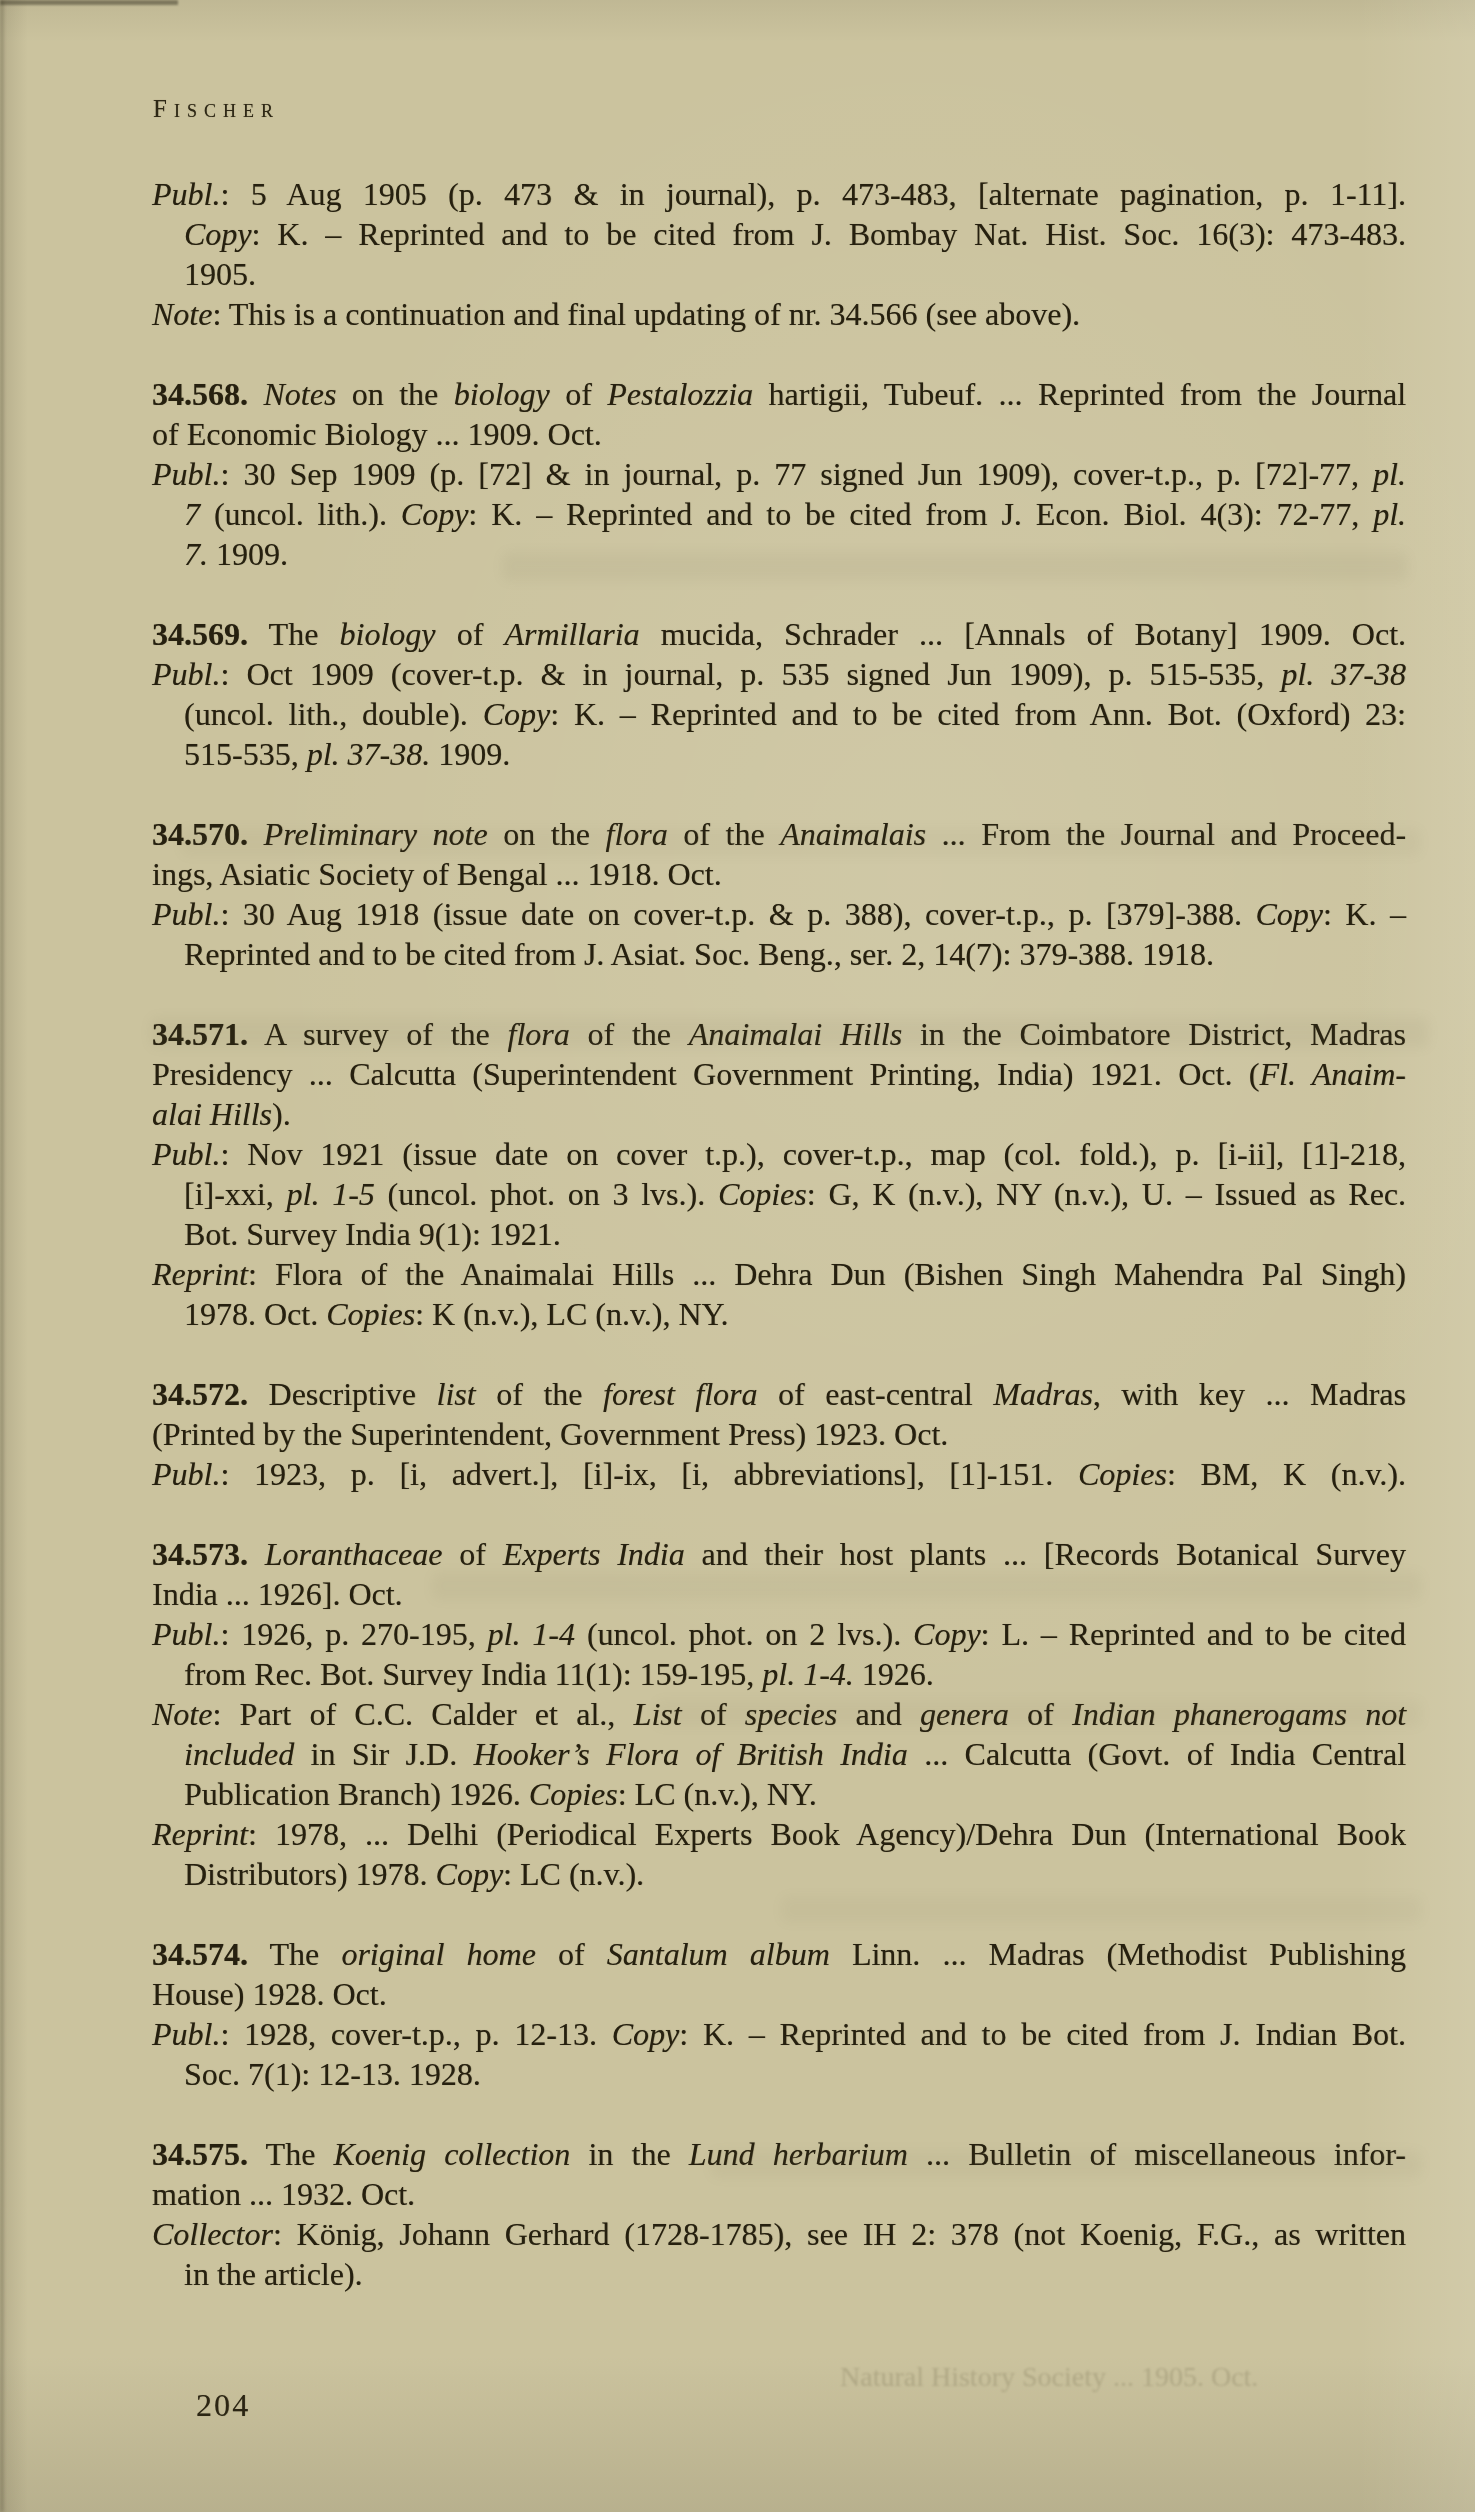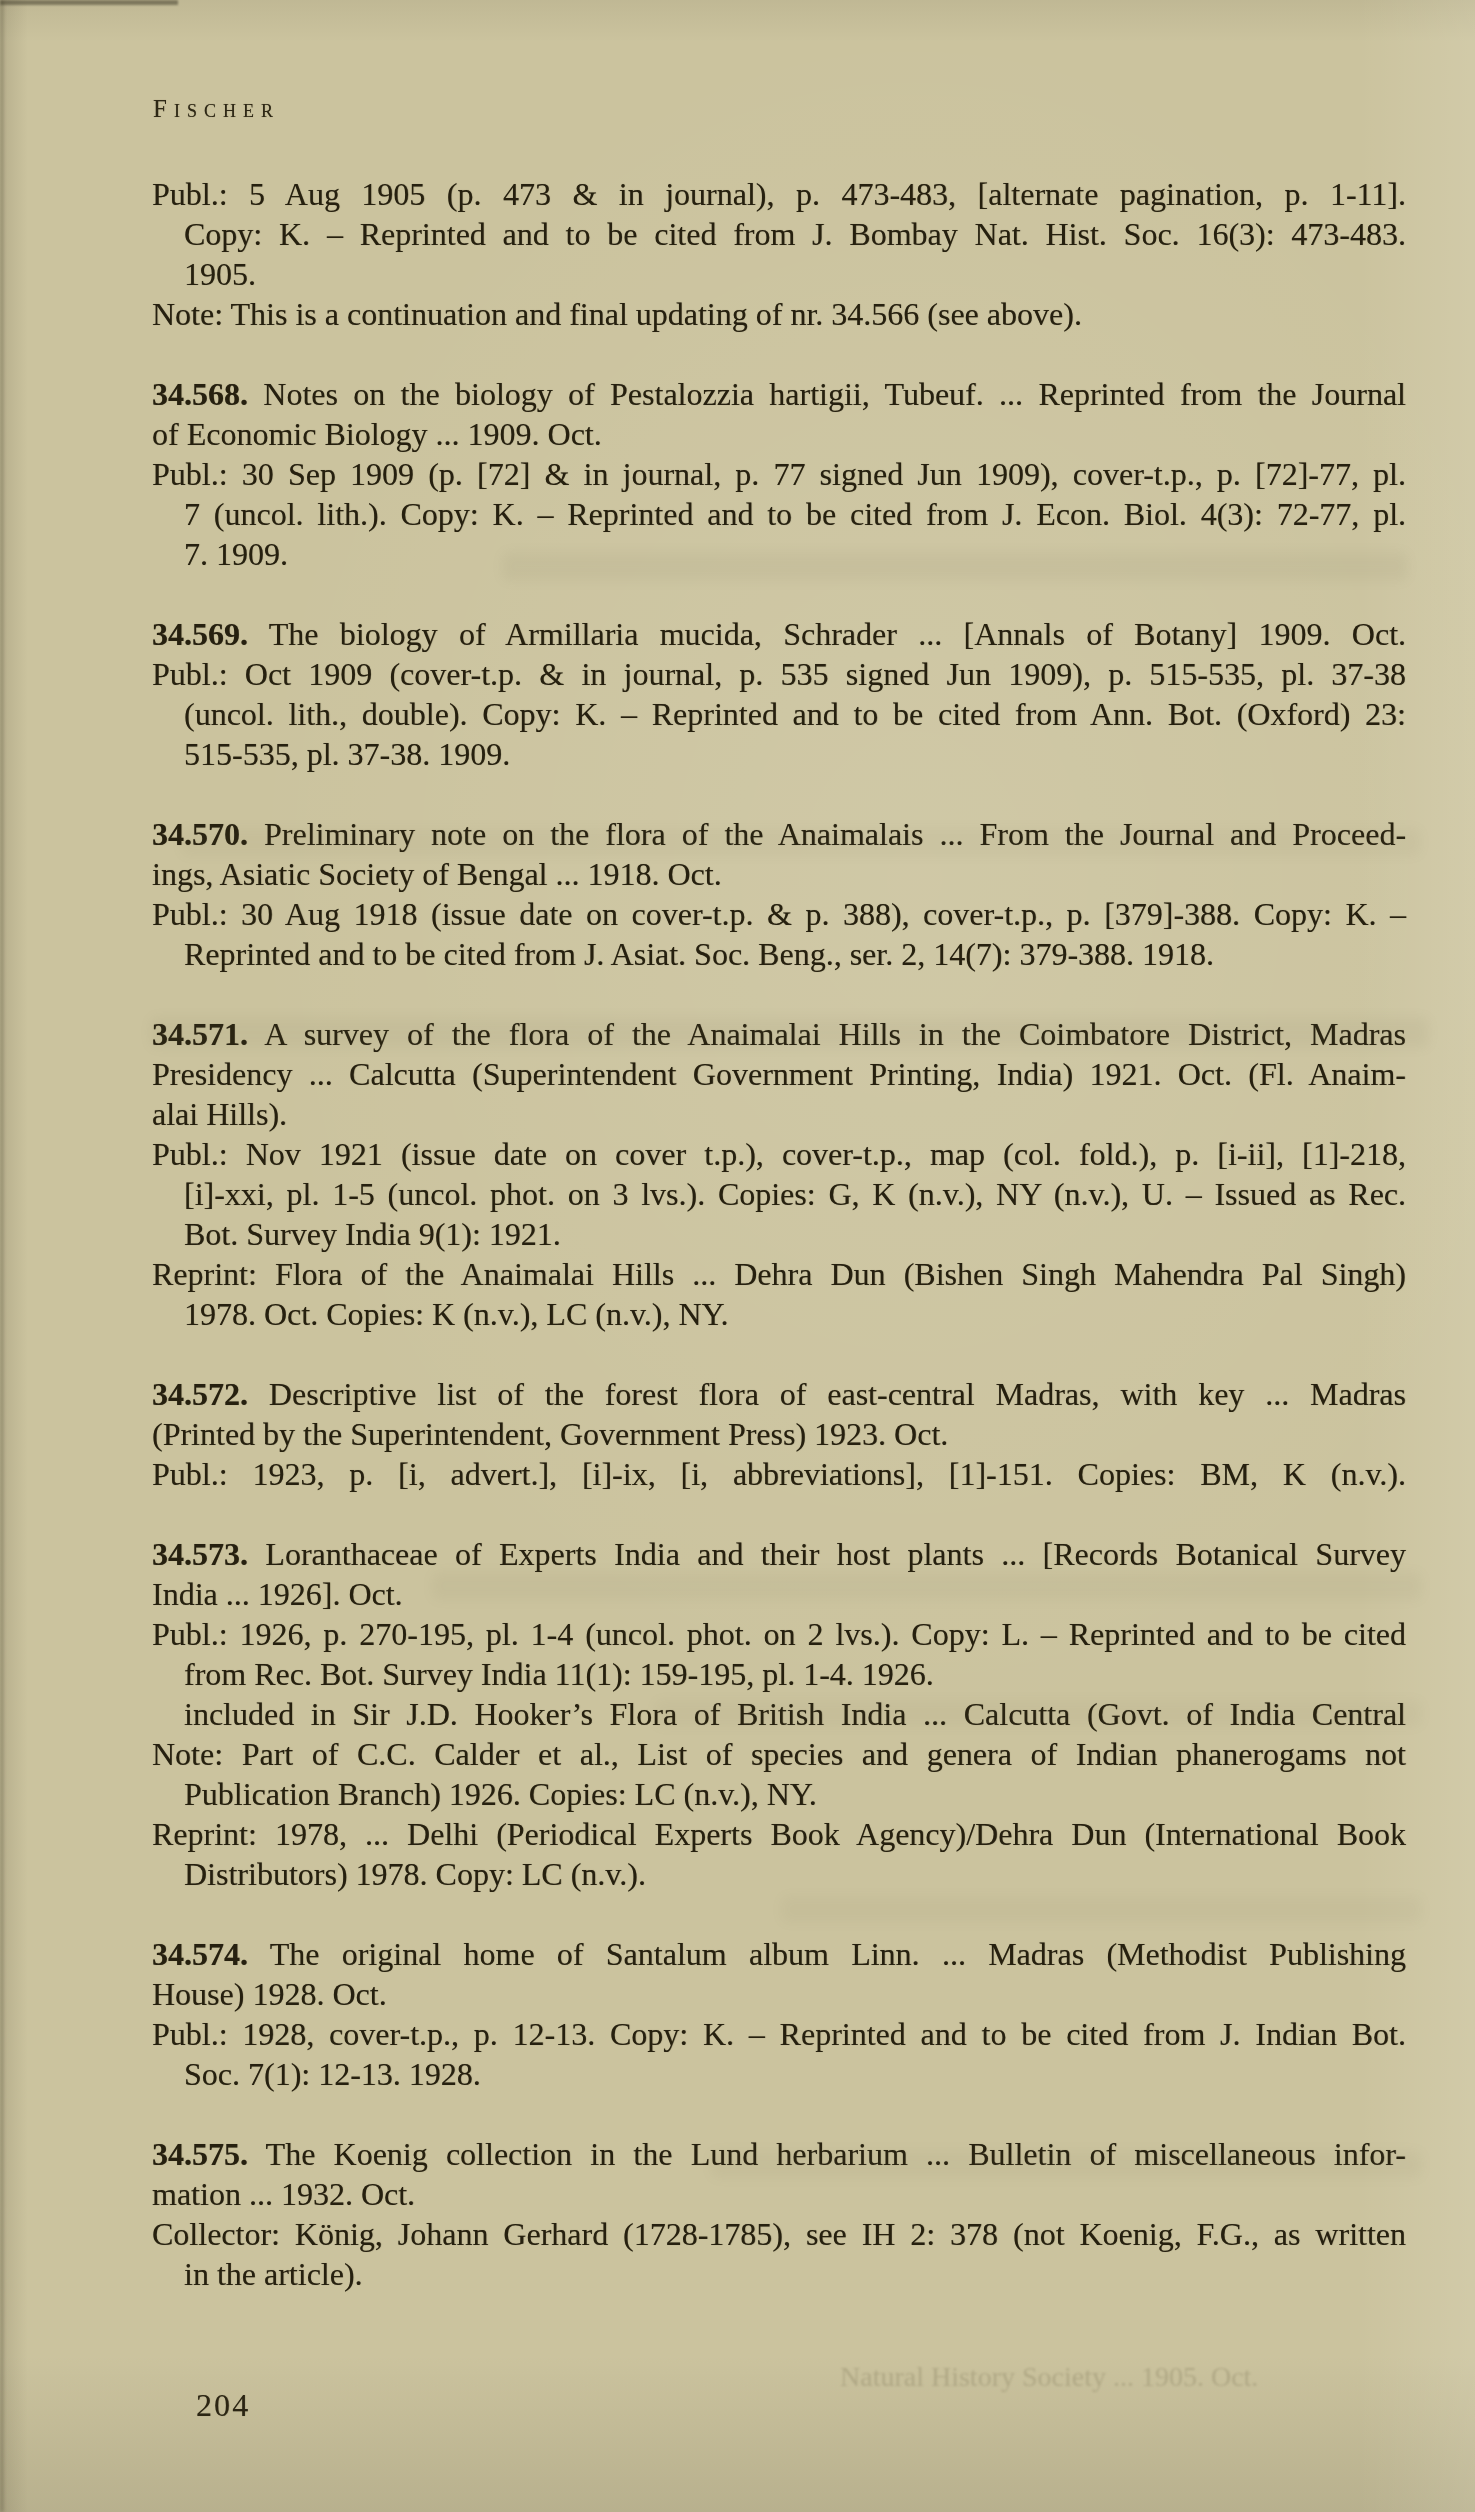--- a/index.html
+++ b/index.html
@@ -26,21 +26,21 @@
   .entries{
     position:absolute;left:152px;top:174px;width:1254px;
     font-size:32px;line-height:40px;
     text-shadow:0.3px 0.3px 0.7px rgba(38,30,14,.45);
   }
   .entry{margin-top:40px;}
   .entry:first-child{margin-top:0;}
   .line{text-align:justify;}
   .line.fill{text-align-last:justify;}
   .line.cont{padding-left:32px;}
-  .it{}
+  .it{font-style:italic;}
   .bd{font-weight:bold;}
   .page-number{
     position:absolute;left:151px;top:2387px;
     font-size:32px;letter-spacing:2.1px;color:#2b2513;
     text-shadow:0.3px 0.3px 0.7px rgba(38,30,14,.4);
     margin-left:45px;
   }
   .ghost-bar{
     position:absolute;background:#6f6a4a;opacity:.07;
     filter:blur(5.6px);border-radius:7px;pointer-events:none;
@@ -138,22 +138,22 @@
       <div class="entry">
         <div class="para flush">
           <div class="line fill"><span class="bd">34.573.</span><span> </span><span class="it">Loranthaceae</span><span> of </span><span class="it">Experts India</span><span> and their host plants ... [Records Botanical Survey</span></div>
           <div class="line"><span>India ... 1926]. Oct.</span></div>
         </div>
         <div class="para hang">
           <div class="line fill"><span class="it">Publ.</span><span>: 1926, p. 270-195, </span><span class="it">pl. 1-4</span><span> (uncol. phot. on 2 lvs.). </span><span class="it">Copy</span><span>: L. – Reprinted and to be cited</span></div>
           <div class="line cont"><span>from Rec. Bot. Survey India 11(1): 159-195, </span><span class="it">pl. 1-4.</span><span> 1926.</span></div>
         </div>
         <div class="para hang">
+          <div class="line fill"><span class="it">Note</span><span>: Part of C.C. Calder et al., </span><span class="it">List</span><span> of </span><span class="it">species</span><span> and </span><span class="it">genera</span><span> of </span><span class="it">Indian phanerogams not</span></div>
           <div class="line fill cont"><span class="it">included</span><span> in Sir J.D. </span><span class="it">Hooker’s Flora of British India</span><span> ... Calcutta (Govt. of India Central</span></div>
-          <div class="line fill"><span class="it">Note</span><span>: Part of C.C. Calder et al., </span><span class="it">List</span><span> of </span><span class="it">species</span><span> and </span><span class="it">genera</span><span> of </span><span class="it">Indian phanerogams not</span></div>
           <div class="line cont"><span>Publication Branch) 1926. </span><span class="it">Copies</span><span>: LC (n.v.), NY.</span></div>
         </div>
         <div class="para hang">
           <div class="line fill"><span class="it">Reprint</span><span>: 1978, ... Delhi (Periodical Experts Book Agency)/Dehra Dun (International Book</span></div>
           <div class="line cont"><span>Distributors) 1978. </span><span class="it">Copy</span><span>: LC (n.v.).</span></div>
         </div>
       </div>
       <div class="entry">
         <div class="para flush">
           <div class="line fill"><span class="bd">34.574.</span><span> The </span><span class="it">original home</span><span> of </span><span class="it">Santalum album</span><span> Linn. ... Madras (Methodist Publishing</span></div>

